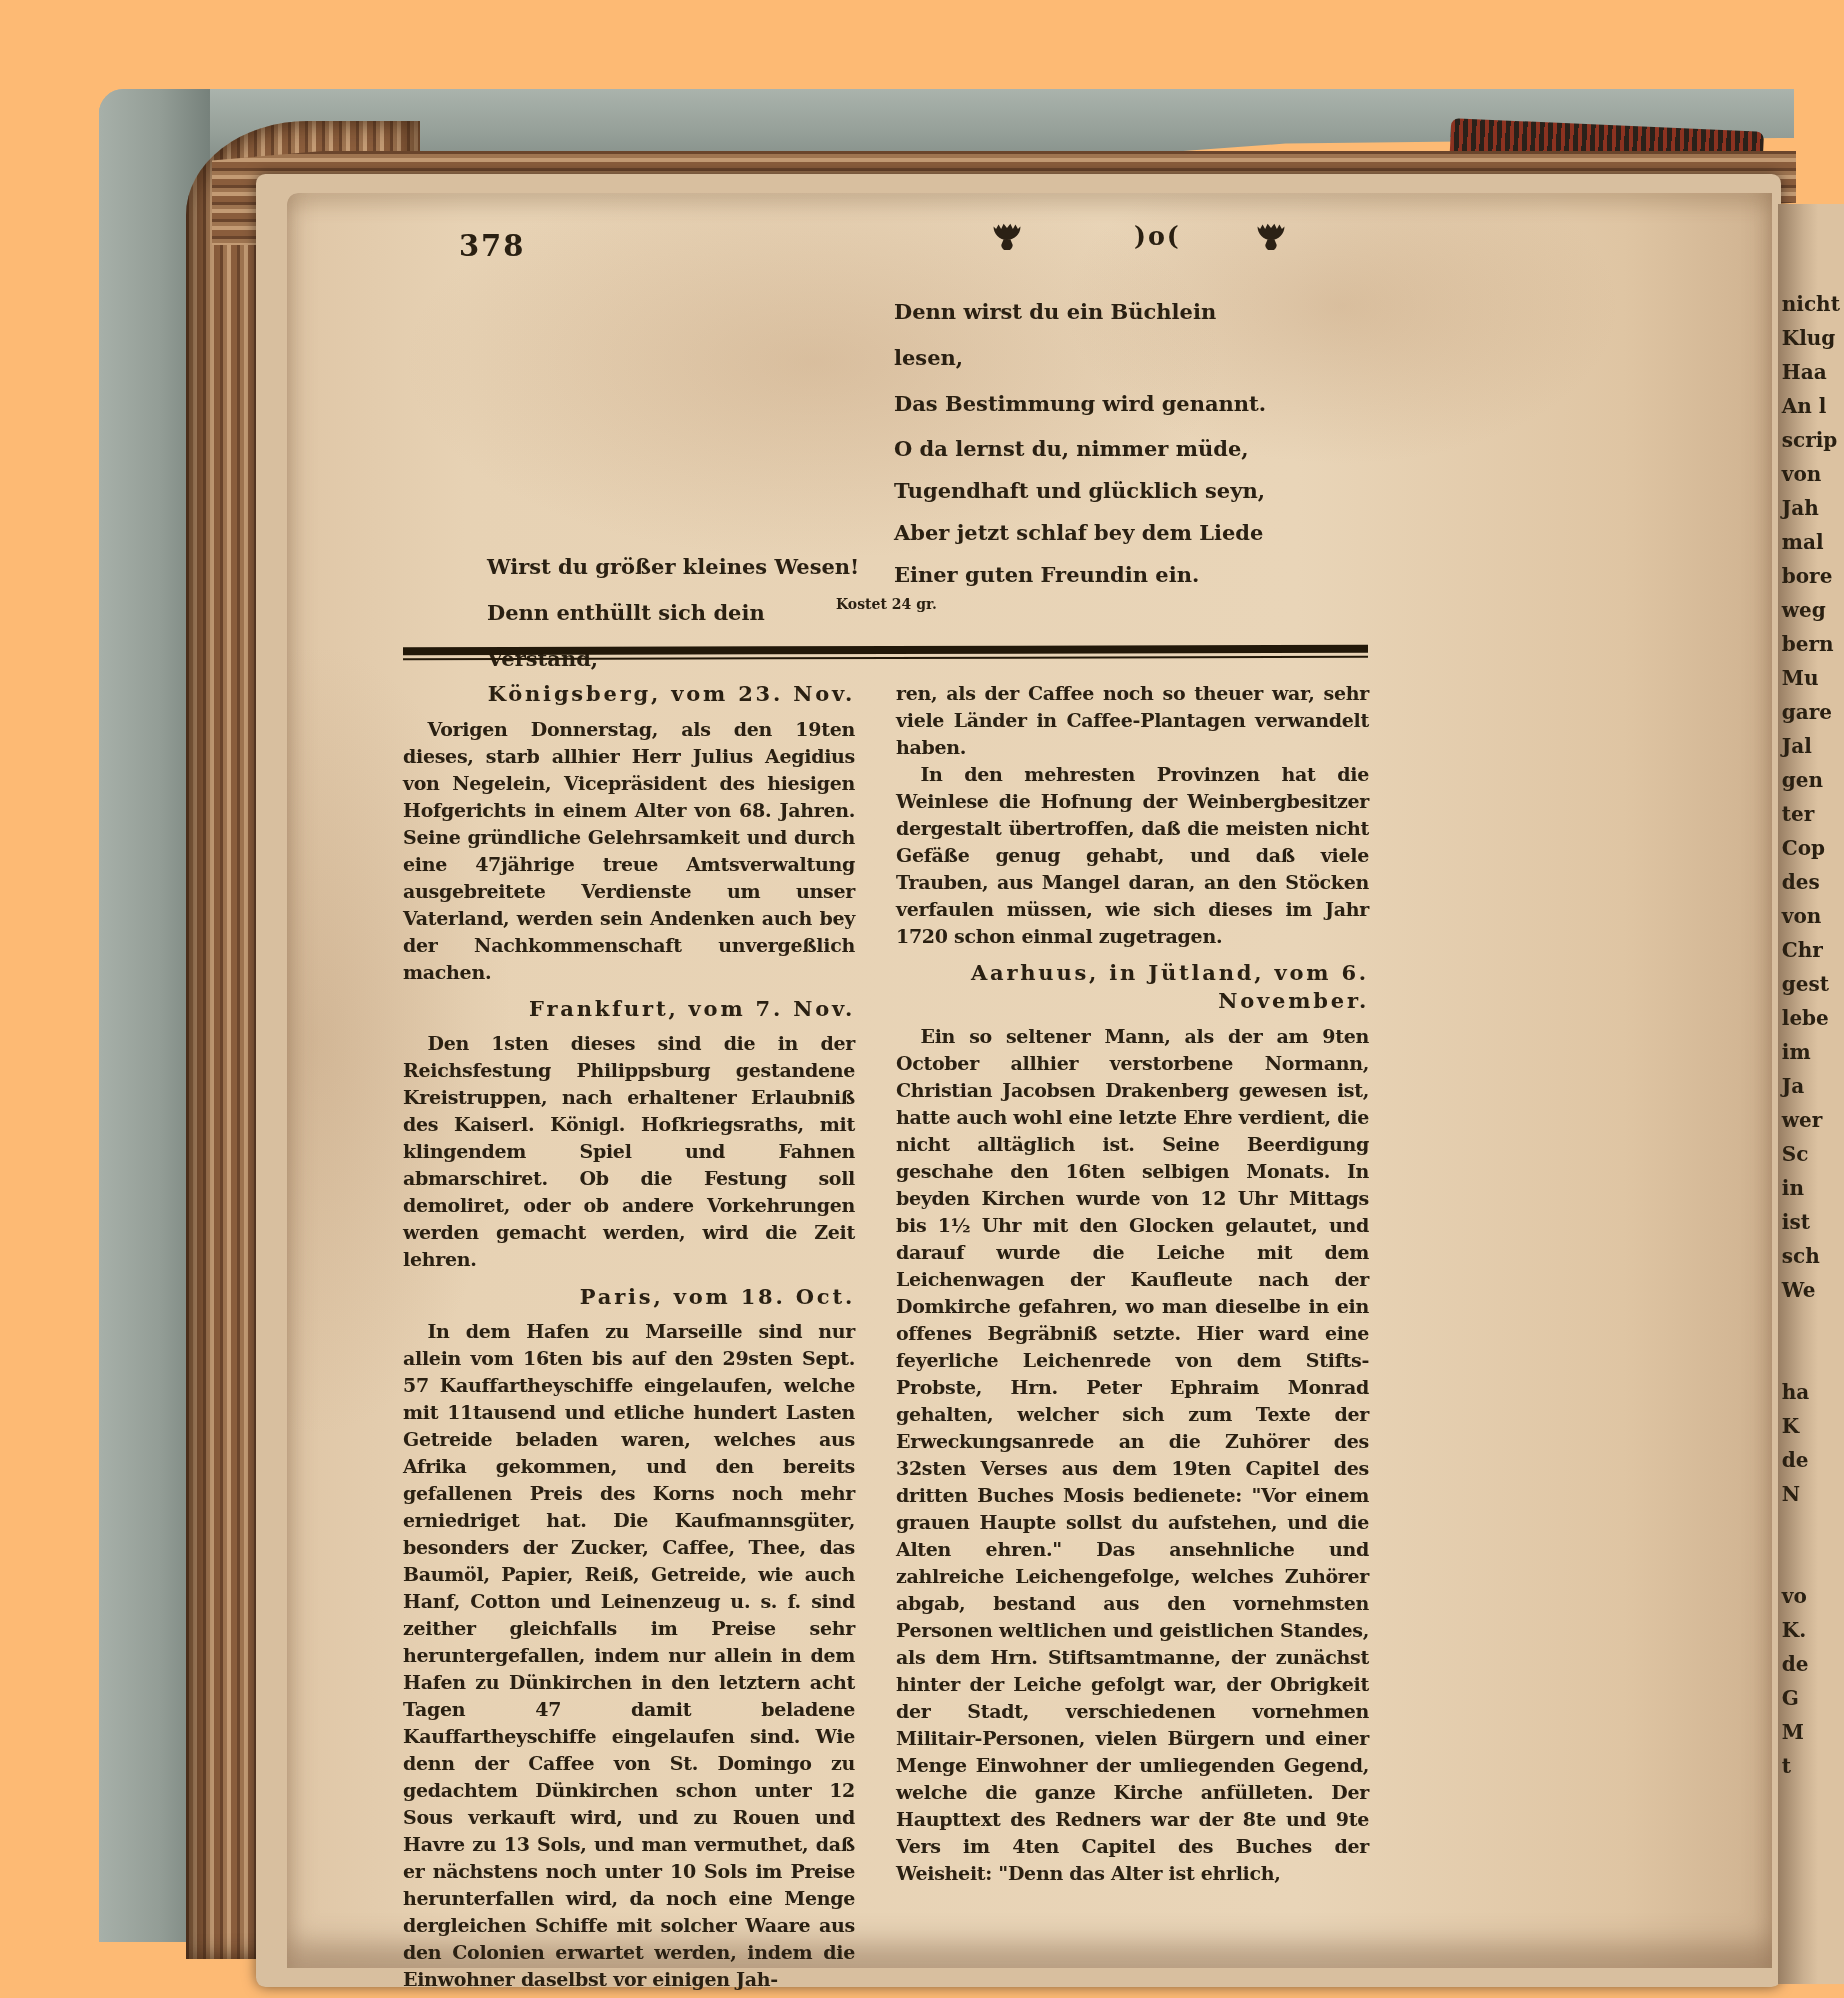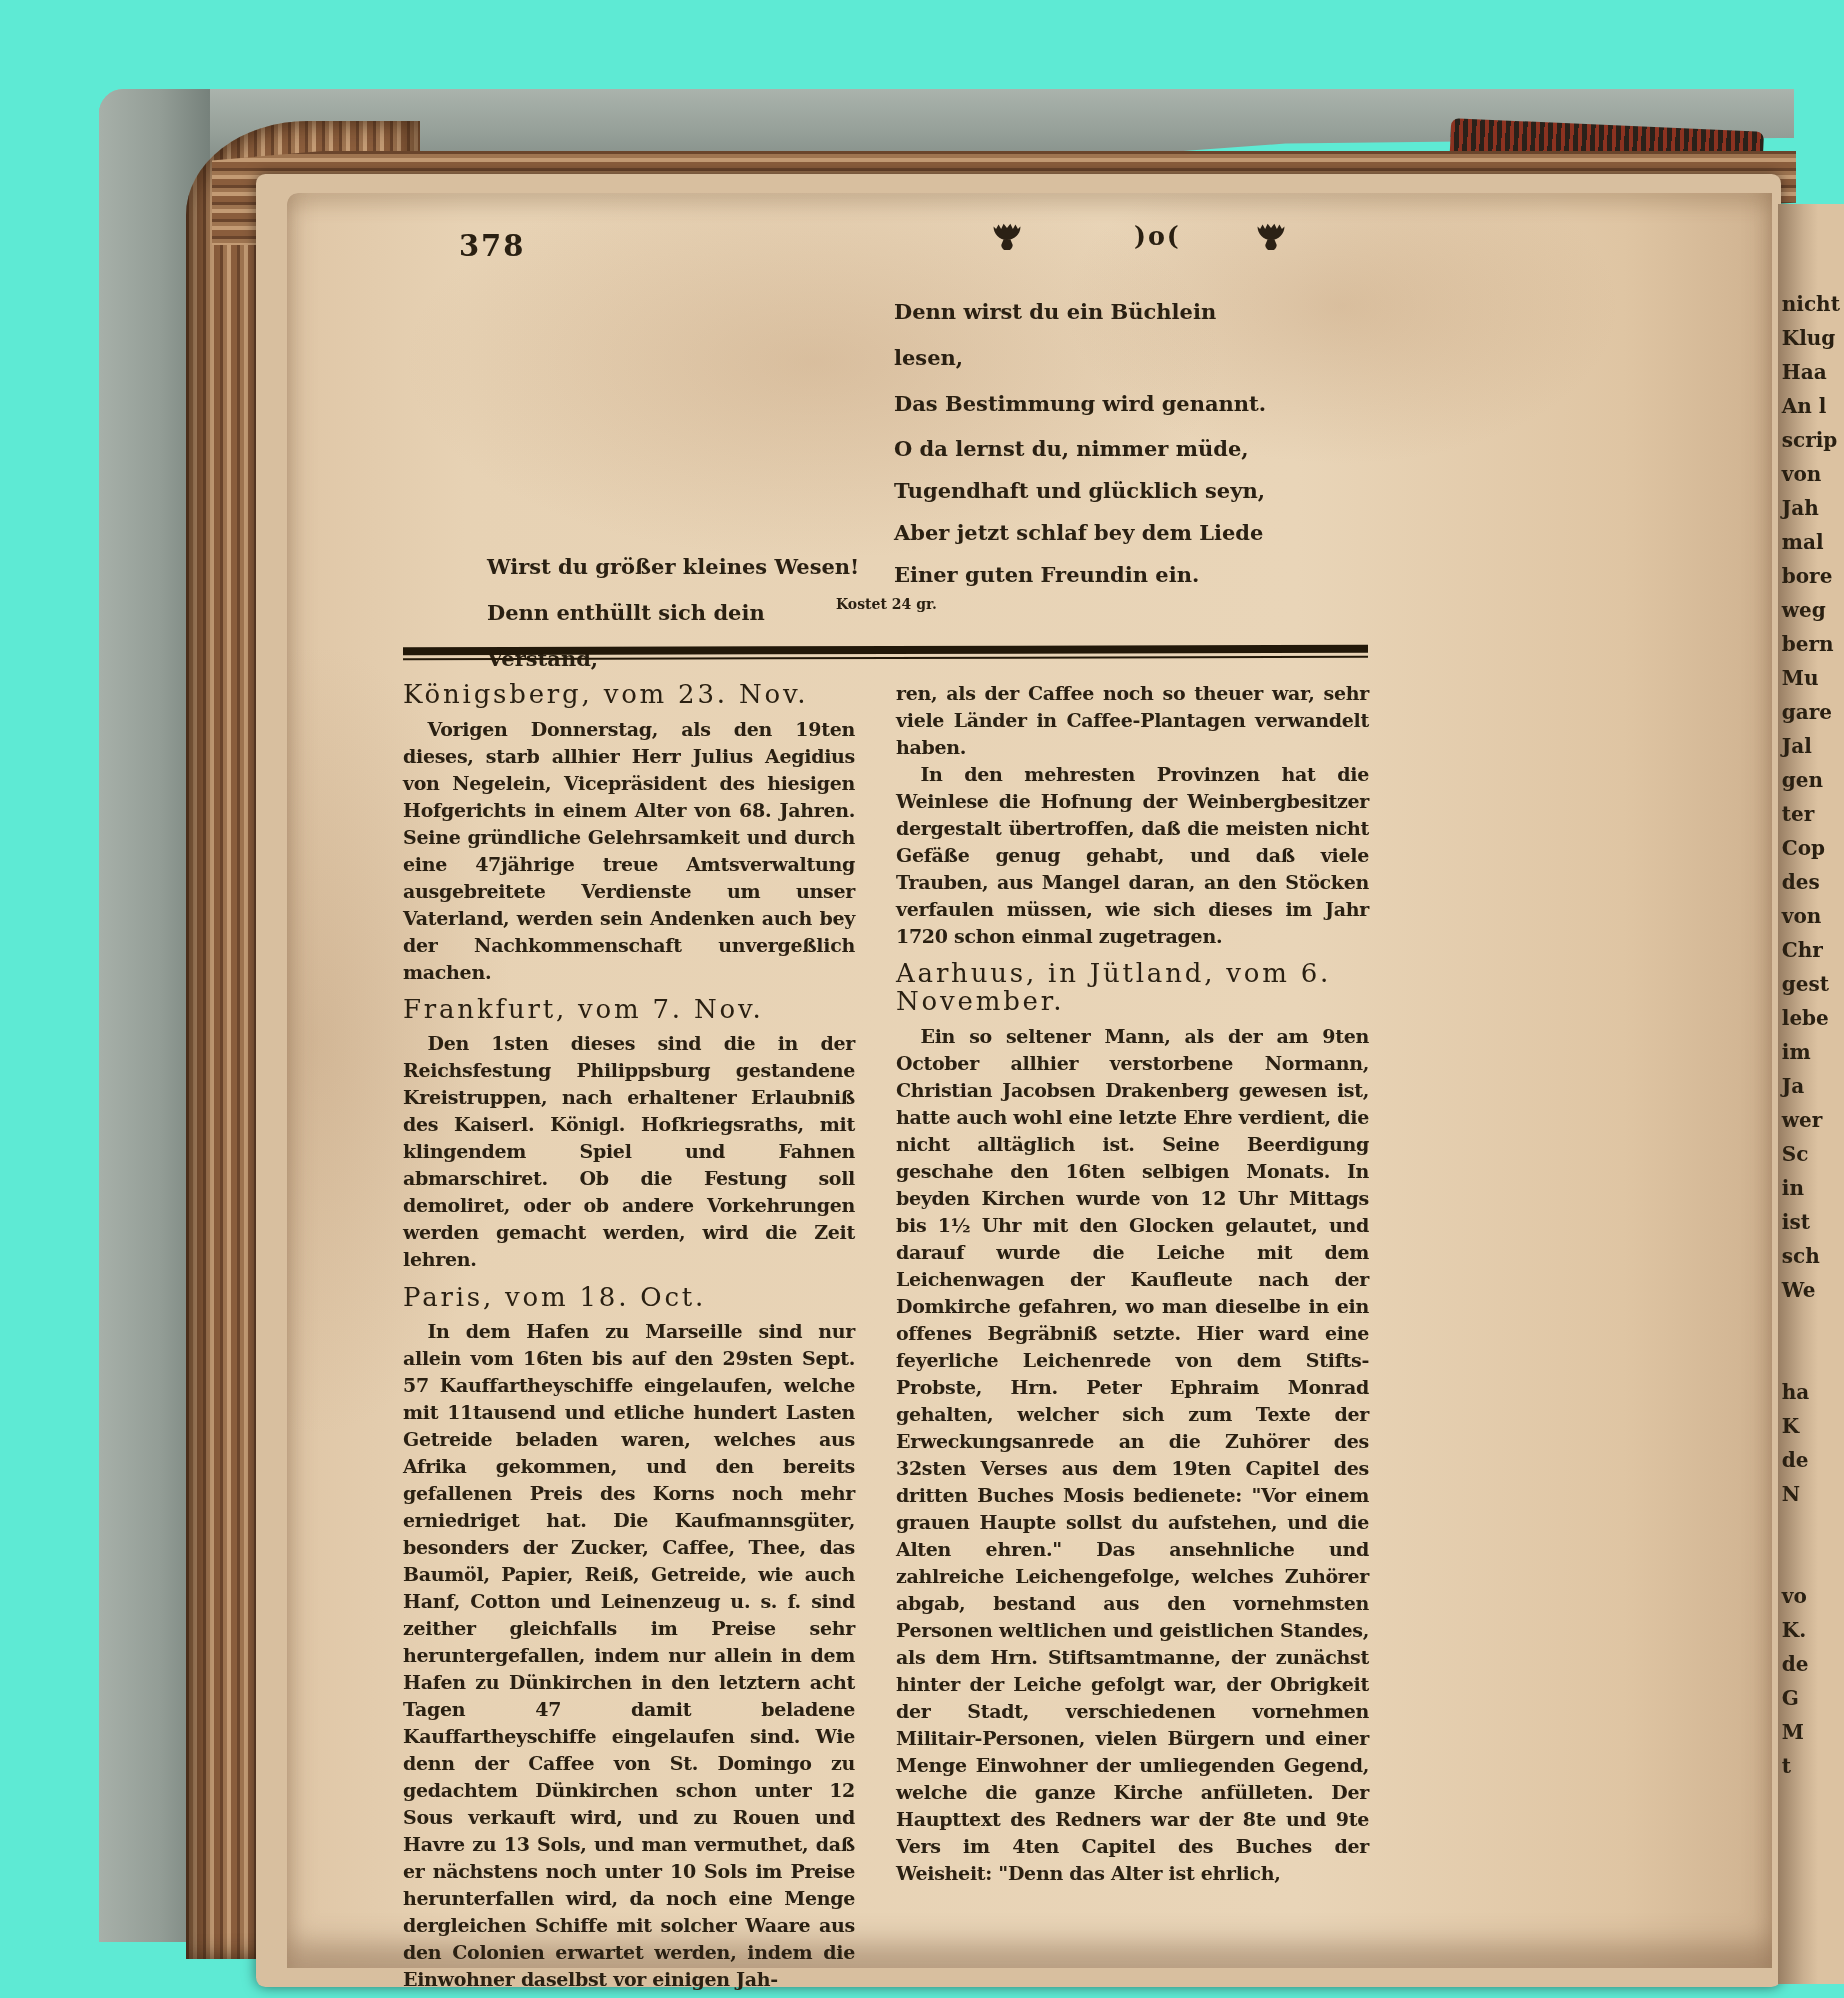--- a/index.html
+++ b/index.html
@@ -1,16 +1,16 @@
 <!DOCTYPE html>
 <html style="font-size:15px"><head>
 <meta charset="utf-8">
 <style>
   html,body{margin:0;padding:0;background:#0e0c0a;}
-  .scene{position:relative;width:1845px;height:1998px;background:#5eead4;overflow:hidden;
+  .scene{position:relative;width:1845px;height:1998px;background:#fdba74;overflow:hidden;
          font-family:"DejaVu Serif","Liberation Serif",serif;}
   
   .board-top{position:absolute;left:99px;top:89px;width:1695px;height:94px;
     background:linear-gradient(180deg,#aab3ac 0%,#96a099 45%,#79847e 100%);
     border-top-left-radius:24.5px;
     clip-path:polygon(0% 0%,100% 0%,100% 52%,70% 58%,38% 100%,0% 100%);}
   .board-left{position:absolute;left:99px;top:89px;width:111px;height:1853px;
     background:linear-gradient(90deg,#a7b0a9 0%,#939d96 55%,#76817b 100%);
     border-top-left-radius:24.5px;}
   
@@ -51,21 +51,21 @@
   .orn-sep{position:absolute;font-size:25.4px;font-weight:bold;letter-spacing:1.9px;}
   .stanza{position:absolute;width:395px;font-size:21px;font-weight:bold;line-height:46px;white-space:pre-line;}
   .stanza.tight{line-height:42px;}
   .price{position:absolute;font-size:14px;font-weight:bold;}
   .divider{position:absolute;left:116px;top:453px;width:965px;height:2.8px;
     border-top:8.5px solid #221809;border-bottom:2.8px solid #221809;transform:rotate(-.15deg);}
   .col{position:absolute;top:487px;font-size:19px;font-weight:bold;line-height:27px;
     letter-spacing:-0.3px;text-align:justify;}
   .col-left{left:116px;width:452px;}
   .col-right{left:609px;width:473px;}
-  .col h3{margin:9.4px 0 7.5px 0;font-size:26px;font-weight:normal;letter-spacing:2.8px;text-align:left;line-height:28px;}
+  .col h3{margin:9.4px 0 7.5px 0;font-size:21px;font-weight:bold;letter-spacing:2.8px;text-align:right;line-height:28px;}
   .col h3.first{margin-top:0;}
   .col p{margin:0;text-indent:24.5px;}
   .col p.noindent{text-indent:0;}
   .shell-svg{display:block;}
 </style>
 </head>
 <body>
 
 <div class="scene">
 

